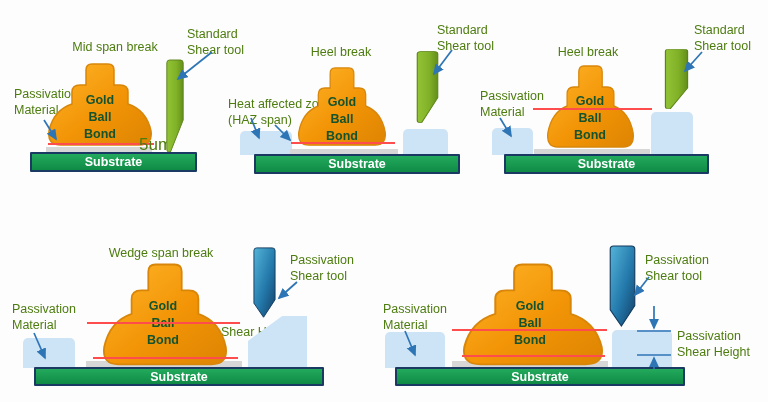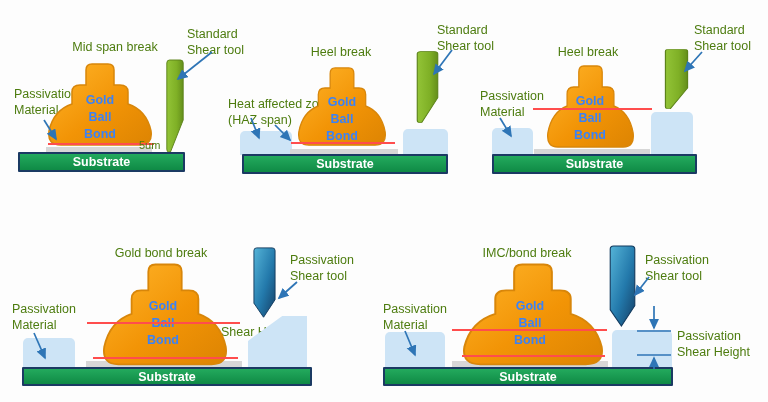--- a/index.html
+++ b/index.html
@@ -4,28 +4,28 @@
 <style>
   html,body{margin:0;padding:0;background:#ffffff;}
   .stage{position:relative;width:768px;height:402px;background:#fdfdfd;overflow:hidden;
          font-family:"Liberation Sans",sans-serif;color:#1b1b1b;}
   .panel{position:absolute;inset:0;pointer-events:none;}
   .abs{position:absolute;}
   .lbl{position:absolute;font-size:12.5px;line-height:16px;white-space:nowrap;color:#4d7c0f;}
   .title{transform:translateX(-50%);}
   .substrate{position:absolute;background:linear-gradient(180deg,#23aa5d,#0f8a45);
              border:2px solid #1b3a63;box-sizing:border-box;display:flex;align-items:center;
-             justify-content:center;color:#ffffff;font-weight:bold;font-size:12.5px;border-radius:1px;}
+             justify-content:center;color:#ffffff;font-weight:bold;font-size:12.5px;border-radius:1px;margin-left:12px;}
   .pass{position:absolute;background:#cde4f6;border-radius:5px 5px 0 0;}
   .pass-notch{border-radius:0;clip-path:polygon(0% 48%,58% 0%,100% 0%,100% 100%,0% 100%);}
   .pad{position:absolute;background:#d7d7d7;}
   .redline{position:absolute;height:2px;background:#ff4d4d;}
-  .balltext{position:absolute;width:60px;text-align:center;color:#3b82f6;font-weight:bold;
+  .balltext{position:absolute;width:60px;text-align:center;color:#14532d;font-weight:bold;
             font-size:12.5px;line-height:17px;}
-  .note{font-size:11px;}
+  .note{font-size:17px;}
   svg{display:block;}
 </style>
 </head>
 <body>
 
 <div class="stage">
 
   <svg width="0" height="0" style="position:absolute" aria-hidden="true">
     <defs>
       <linearGradient id="gradBall" x1="0" y1="0" x2="1" y2="1">
@@ -129,21 +129,21 @@
     <div class="redline" style="left:533px;top:108px;width:119px"></div>
     <svg class="abs" style="left:663px;top:48px" width="27" height="62" viewBox="0 0 22 96" preserveAspectRatio="none">
       <path d="M5,2 Q2,2 2,5 L2,91 Q2,94 4,94 L6,94 L20,62 L20,5 Q20,2 17,2 Z" fill="url(#gradToolGreen)" stroke="#5c831a" stroke-width="1"></path>
     </svg>
     <div class="substrate" style="left:492px;top:154px;width:205px;height:20px">
       <span>Substrate</span>
     </div>
   </div>
 
   <div class="panel">
-    <div class="lbl title" style="left:161px;top:245px">Gold bond break</div>
+    <div class="lbl title" style="left:161px;top:245px">Wedge span break</div>
     <div class="lbl" style="left:290px;top:252px">
       <span>Passivation</span><br>
       <span>Shear tool</span>
     </div>
     <div class="lbl" style="left:12px;top:301px">
       <span>Passivation</span><br>
       <span>Material</span>
     </div>
     <div class="lbl" style="left:221px;top:324px">Shear Height</div>
     <div class="pass" style="left:23px;top:338px;width:52px;height:30px"></div>
@@ -161,21 +161,20 @@
     <div class="redline" style="left:93px;top:357px;width:145px"></div>
     <svg class="abs" style="left:252px;top:247px" width="25" height="72" viewBox="0 0 26 82" preserveAspectRatio="none">
       <path d="M5,1 Q2,1 2,4 L2,64 L12,80 L24,60 L24,4 Q24,1 21,1 Z" fill="url(#gradToolBlue)" stroke="#123a5e" stroke-width="1"></path>
     </svg>
     <div class="substrate" style="left:22px;top:367px;width:290px;height:19px">
       <span>Substrate</span>
     </div>
   </div>
 
   <div class="panel">
-    <div class="lbl title" style="left:527px;top:245px">IMC/bond break</div>
     <div class="lbl" style="left:645px;top:252px">
       <span>Passivation</span><br>
       <span>Shear tool</span>
     </div>
     <div class="lbl" style="left:383px;top:301px">
       <span>Passivation</span><br>
       <span>Material</span>
     </div>
     <div class="lbl" style="left:677px;top:328px">
       <span>Passivation</span><br>

